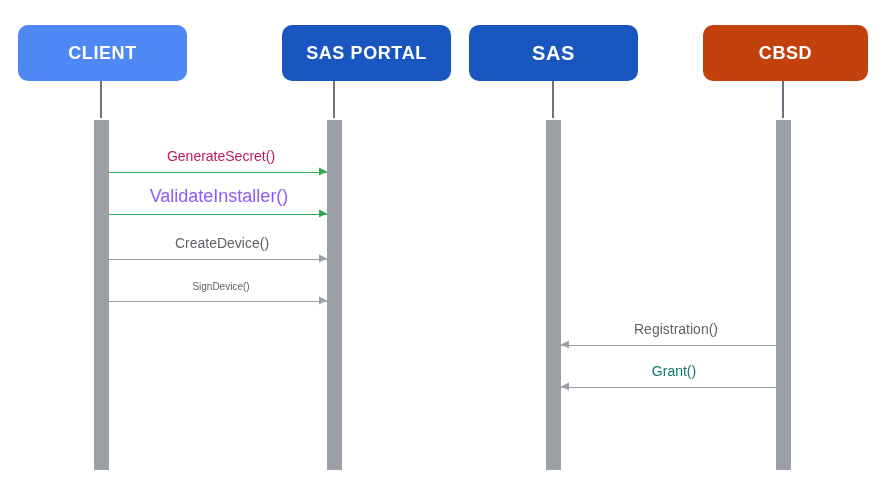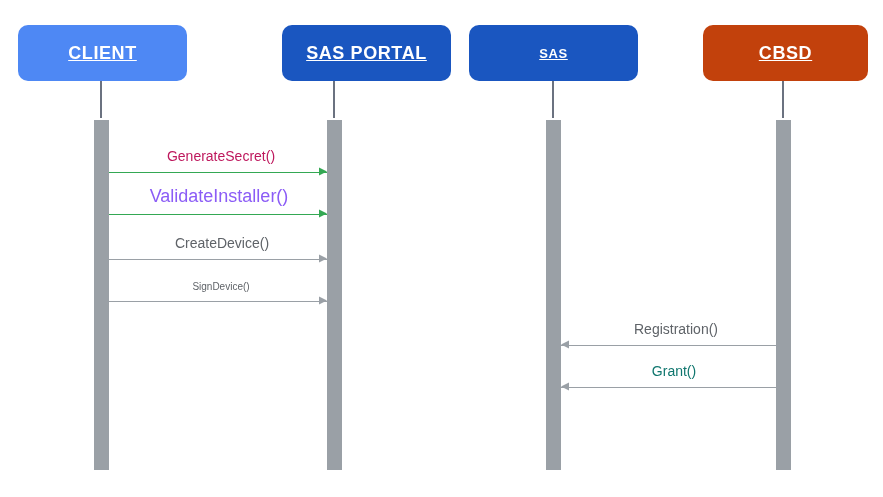--- a/index.html
+++ b/index.html
@@ -29,21 +29,20 @@
     box-sizing: border-box;
     color: #ffffff;
     font-weight: bold;
     letter-spacing: 0.6px;
     user-select: none;
   }
   .participant-label {
     display: block;
     white-space: nowrap;
     line-height: 1;
-    text-decoration: underline;
   }
 
   
   .lifeline {
     position: absolute;
     width: 2px;
     background: #6b7280;
   }
 
   
@@ -103,21 +102,21 @@
     <div class="participant-box" style="left: 18px; top: 25px; width: 169px; height: 56px; background: rgb(78, 136, 244); font-size: 18px;">
       <span class="participant-label">CLIENT</span>
     </div>
     <div class="lifeline" style="left: 100px; top: 81px; height: 43px; background: rgb(107, 114, 128);"></div>
     <div class="activation" style="left: 92px; top: 118px; width: 15px; height: 350px; background: rgb(154, 160, 166);"></div>
     <div class="participant-box" style="left: 250px; top: 25px; width: 169px; height: 56px; background: rgb(26, 86, 192); font-size: 18px; margin-left: 32px;">
       <span class="participant-label">SAS PORTAL</span>
     </div>
     <div class="lifeline" style="left: 333px; top: 81px; height: 43px; background: rgb(107, 114, 128);"></div>
     <div class="activation" style="left: 325px; top: 118px; width: 15px; height: 350px; background: rgb(154, 160, 166);"></div>
-    <div class="participant-box" style="left: 469px; top: 25px; width: 169px; height: 56px; background: rgb(26, 86, 192); font-size: 13px;">
+    <div class="participant-box" style="left: 469px; top: 25px; width: 169px; height: 56px; background: rgb(26, 86, 192); font-size: 20px;">
       <span class="participant-label">SAS</span>
     </div>
     <div class="lifeline" style="left: 552px; top: 81px; height: 43px; background: rgb(107, 114, 128);"></div>
     <div class="activation" style="left: 544px; top: 118px; width: 15px; height: 350px; background: rgb(154, 160, 166);"></div>
     <div class="participant-box" style="left: 703px; top: 25px; width: 165px; height: 56px; background: #c2410c; font-size: 18px;">
       <span class="participant-label">CBSD</span>
     </div>
     <div class="lifeline" style="left: 782px; top: 81px; height: 43px; background: rgb(107, 114, 128);"></div>
     <div class="activation" style="left: 774px; top: 118px; width: 15px; height: 350px; background: rgb(154, 160, 166);"></div>
     <div class="message" style="left: 109px; top: 172px; width: 218px;">

